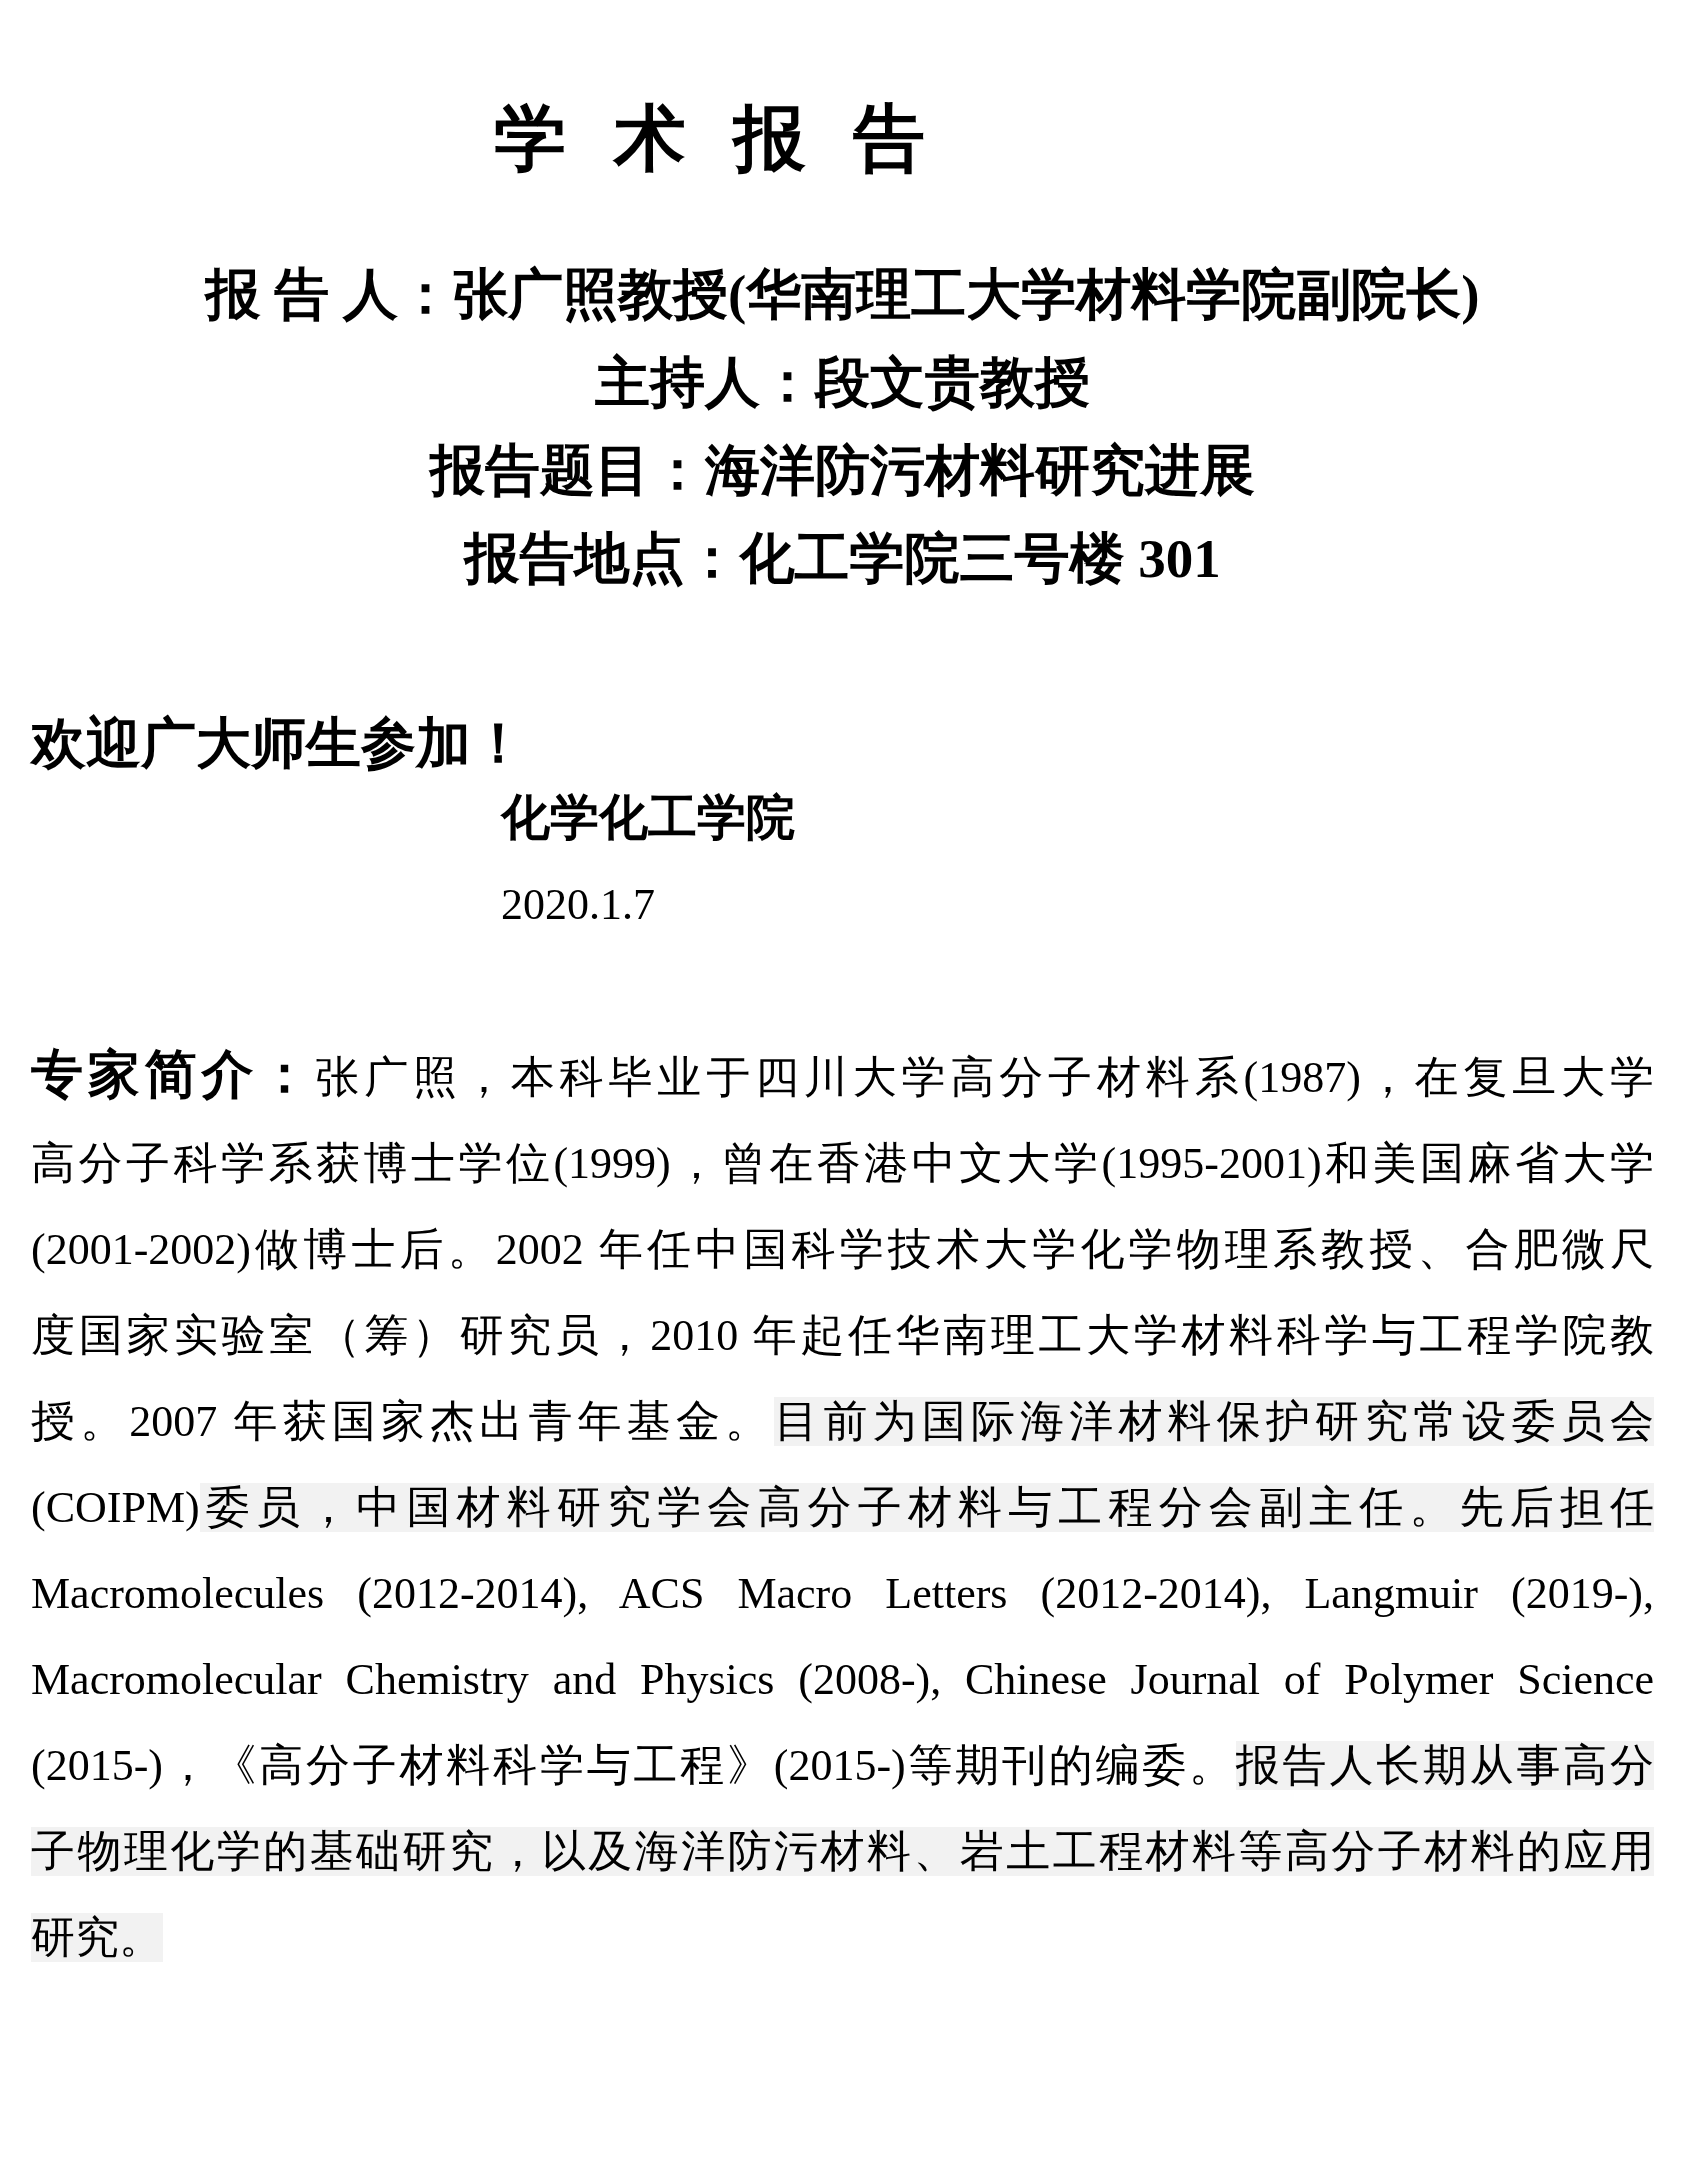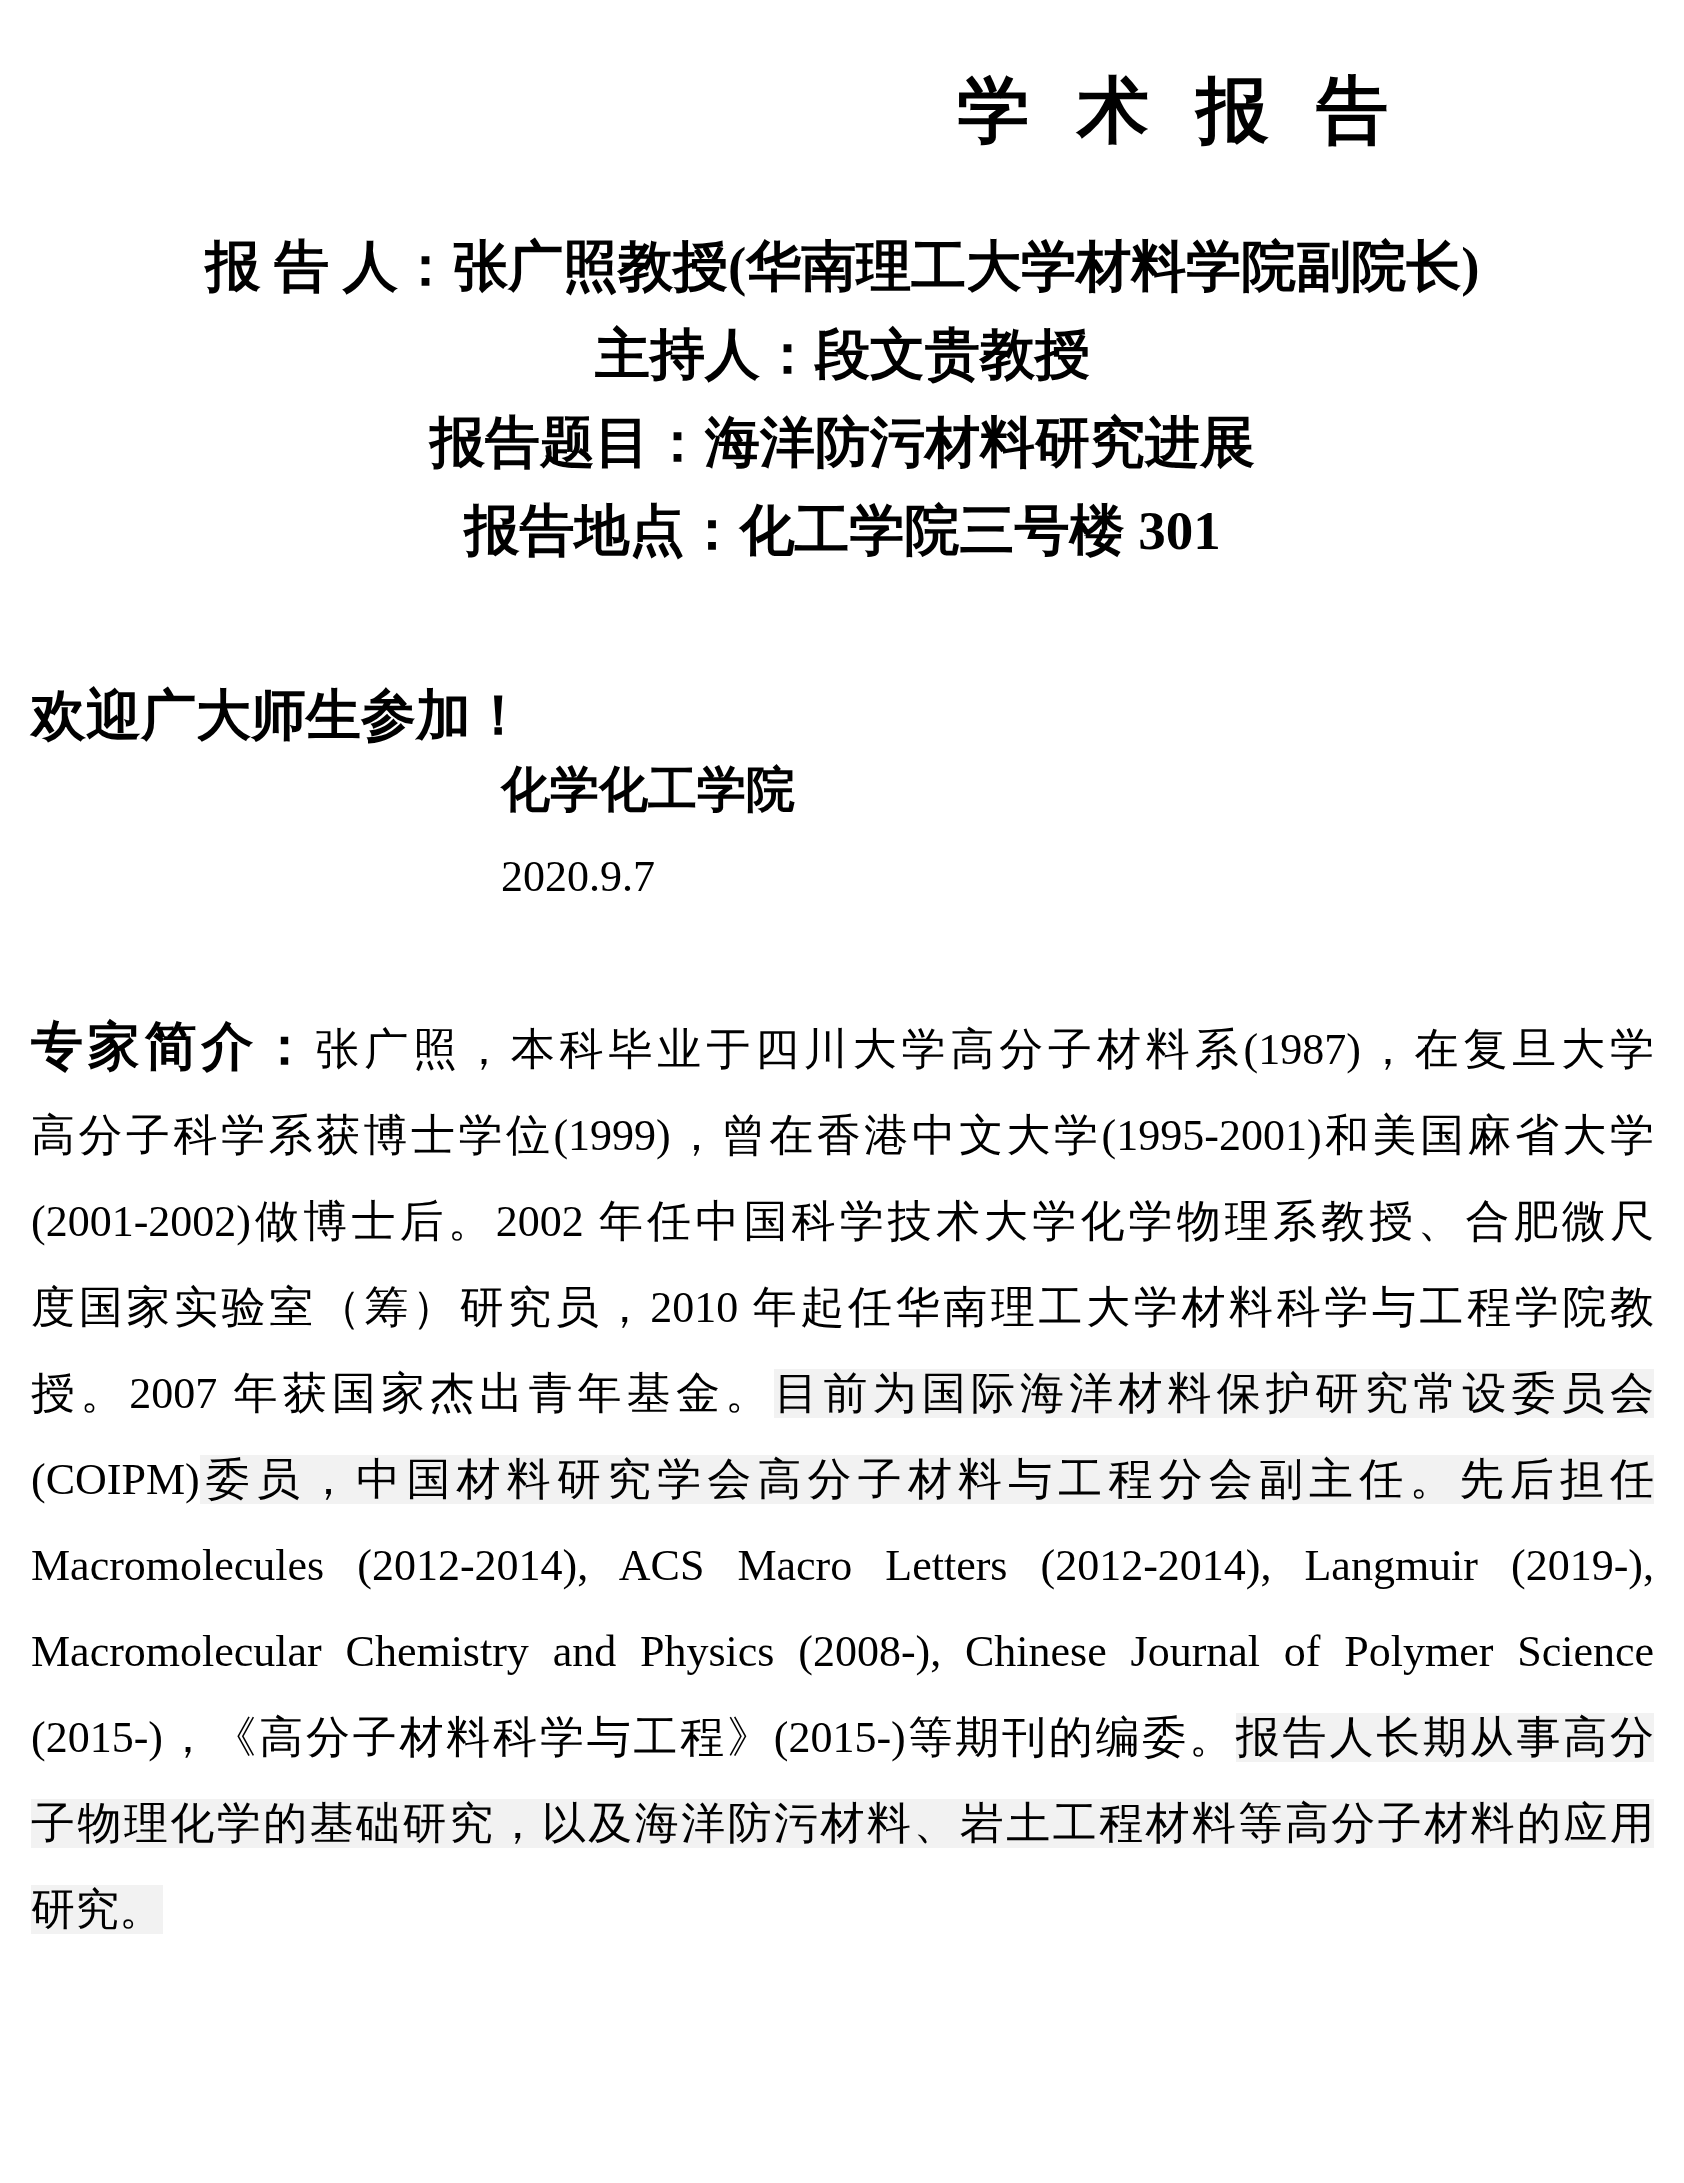--- a/index.html
+++ b/index.html
@@ -12,23 +12,23 @@
     width: 1685px;
     height: 2183px;
     box-sizing: border-box;
     padding: 0 31px;
     background: #ffffff;
     color: #000000;
     font-family: "Liberation Serif", "DejaVu Serif", serif;
     overflow: hidden;
   }
   .doc-title {
-    padding-top: 68px;
+    padding-top: 96px;
     margin-right: 258px;
-    text-align: right;
+    text-align: center;
     font-size: 72px;
     font-weight: bold;
     letter-spacing: 7.8px;
     word-spacing: 14px;
     line-height: 1.2;
     white-space: pre;
   }
   .info-section {
     margin-top: 69px;
     text-align: center;
@@ -92,21 +92,21 @@
     <div class="info-line">报 告 人：张广照教授(华南理工大学材料学院副院长)</div>
     <div class="info-line">主持人：段文贵教授</div>
     <div class="info-line">报告题目：海洋防污材料研究进展</div>
     <div class="info-line">报告地点：化工学院三号楼 301</div>
   </div>
 
   <div class="welcome-line">欢迎广大师生参加！</div>
 
   <div class="signature-block">
     <div class="signature-org">化学化工学院</div>
-    <div class="signature-date">2020.9.7</div>
+    <div class="signature-date">2020.1.7</div>
   </div>
 
   <div class="bio-section">
     <div class="bio-line"><span class="bio-label">专家简介：</span><span>张广照，本科毕业于四川大学高分子材料系(1987)，在复旦大学</span></div>
     <div class="bio-line">高分子科学系获博士学位(1999)，曾在香港中文大学(1995-2001)和美国麻省大学</div>
     <div class="bio-line">(2001-2002)做博士后。2002 年任中国科学技术大学化学物理系教授、合肥微尺</div>
     <div class="bio-line">度国家实验室（筹）研究员，2010 年起任华南理工大学材料科学与工程学院教</div>
     <div class="bio-line"><span>授。2007 年获国家杰出青年基金。</span><span class="hl">目前为国际海洋材料保护研究常设委员会</span></div>
     <div class="bio-line"><span>(COIPM)</span><span class="hl">委员，中国材料研究学会高分子材料与工程分会副主任。先后担任</span></div>
     <div class="bio-line">Macromolecules (2012-2014), ACS Macro Letters (2012-2014), Langmuir (2019-),</div>

